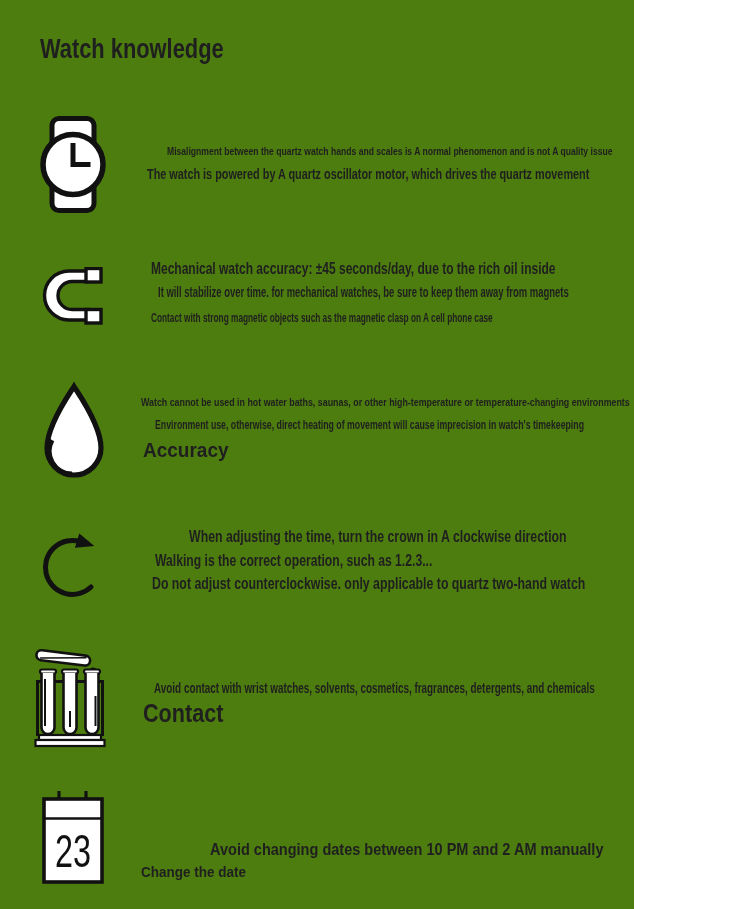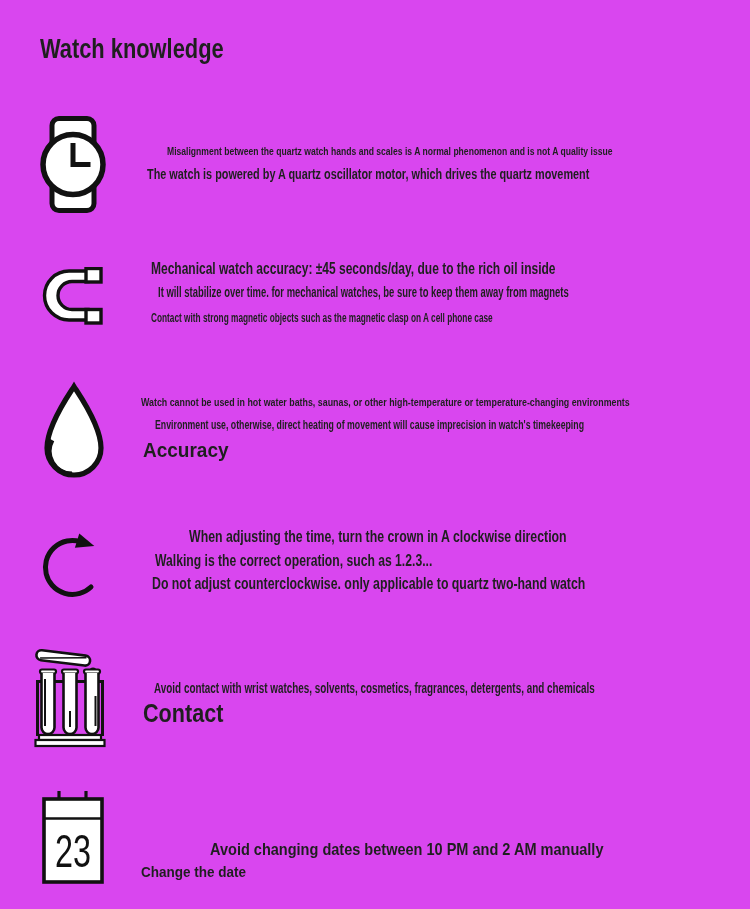--- a/index.html
+++ b/index.html
@@ -1,16 +1,16 @@
 <!DOCTYPE html>
 <html><head>
 <meta charset="utf-8">
 <style>
   html,body{margin:0;padding:0;background:#fff;}
-  #page{position:relative;width:750px;height:909px;background:#d946ef;overflow:hidden;
+  #page{position:relative;width:634px;height:909px;background:#4d7c0f;overflow:hidden;
         font-family:"Liberation Sans",sans-serif;}
   .ln{position:absolute;white-space:nowrap;font-weight:700;color:#1f1f1f;
       line-height:1;transform-origin:left top;}
   .icon{position:absolute;}
   h1.ln{margin:0;}
 </style>
 </head>
 <body>
 
 <div id="page">

